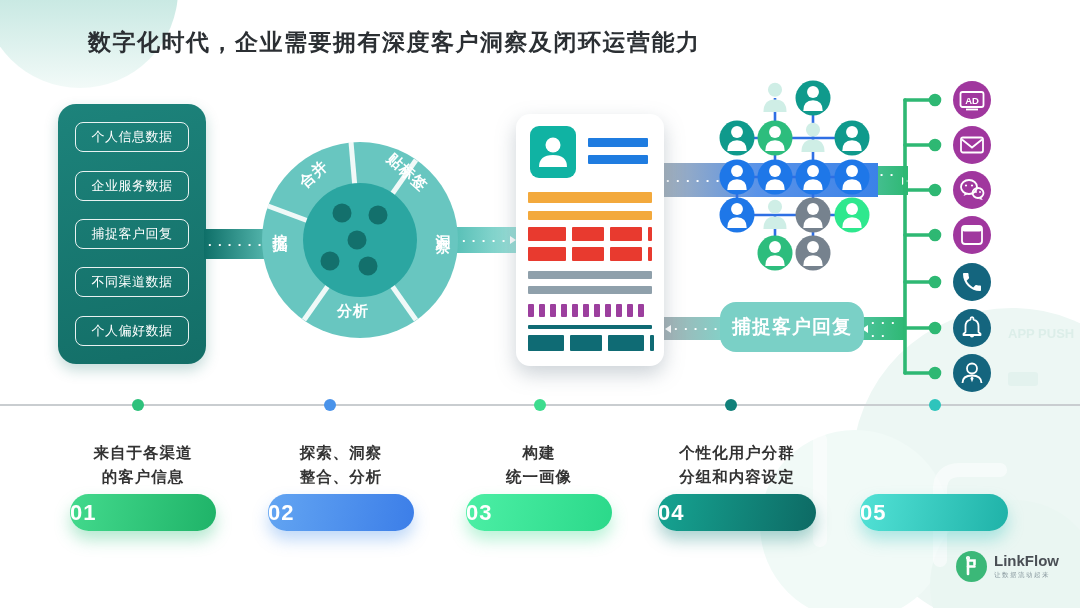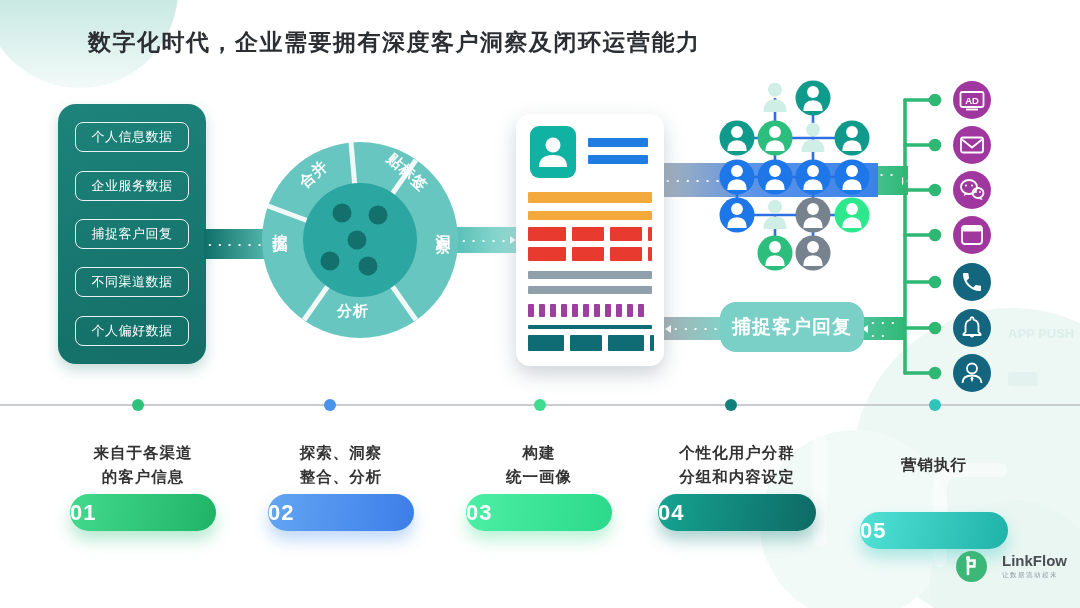--- a/index.html
+++ b/index.html
@@ -87,26 +87,26 @@
   
   .step{position:absolute;top:440px;width:200px;height:91px;text-align:center;}
   .step-label{position:absolute;left:0;top:0;width:200px;height:50px;display:flex;flex-direction:column;
               justify-content:center;align-items:center;font-size:15.5px;font-weight:700;color:#333;line-height:24px;letter-spacing:1px;}
   .step-pill{position:absolute;top:54px;left:50%;transform:translateX(-50%);height:37px;border-radius:19px;
              display:flex;align-items:center;color:#fff;font-size:22px;font-weight:700;letter-spacing:1px;}
   #pill-1{width:146px;background:linear-gradient(100deg,#43da8d,#1fb368);box-shadow:0 9px 16px rgba(46,193,124,.35);}
   #pill-2{width:146px;background:linear-gradient(100deg,#63a5f2,#3c7ee8);box-shadow:0 9px 16px rgba(74,147,234,.35);}
   #pill-3{width:146px;background:linear-gradient(100deg,#4cefa5,#2bd98a);box-shadow:0 9px 16px rgba(61,220,142,.35);}
   #pill-4{width:158px;background:linear-gradient(100deg,#16a492,#0d6a64);box-shadow:0 9px 16px rgba(17,128,122,.35);}
-  #pill-5{width:148px;background:linear-gradient(100deg,#52e2d6,#1fb2a8);box-shadow:0 9px 16px rgba(46,196,188,.35);margin-top:18px;}
+  #pill-5{width:148px;background:linear-gradient(100deg,#52e2d6,#1fb2a8);box-shadow:0 9px 16px rgba(46,196,188,.35);}
 
   
   #logo{left:956px;top:551px;display:flex;align-items:flex-start;z-index:3;}
   #logo-mark{width:31px;height:31px;border-radius:50%;background:#3bb878;display:flex;align-items:center;justify-content:center;}
-  #logo-texts{margin-left:15px;padding-top:2px;}
+  #logo-texts{margin-left:7px;padding-top:2px;}
   #logo-name{font-size:15px;font-weight:700;color:#4a4f55;line-height:15px;}
   #logo-tagline{font-size:6.5px;color:#8a9aa0;letter-spacing:1.5px;margin-top:3px;}
 </style>
 </head>
 <body>
 
 <div id="canvas">
 
   <div class="deco-circle" id="deco-br1"></div>
   <div class="deco-circle" id="deco-br2"></div>
@@ -392,24 +392,20 @@
   <div class="step" style="left:637px;">
     <div class="step-label">
       <span>个性化用户分群</span>
       <span>分组和内容设定</span>
     </div>
     <div class="step-pill" id="pill-4">
       <span>04</span>
     </div>
   </div>
   <div class="step" style="left:834px;">
-    <div class="step-label">
-      <span>营销执行</span>
-      <span></span>
-    </div>
     <div class="step-pill" id="pill-5">
       <span>05</span>
     </div>
   </div>
 
   <div class="abs" id="logo">
     <div id="logo-mark">
       <svg width="31" height="31" viewBox="0 0 31 31">
         <g stroke="#ffffff" stroke-width="2.6" stroke-linecap="round" fill="none">
           <line x1="12" y1="8.5" x2="12" y2="23"></line>

